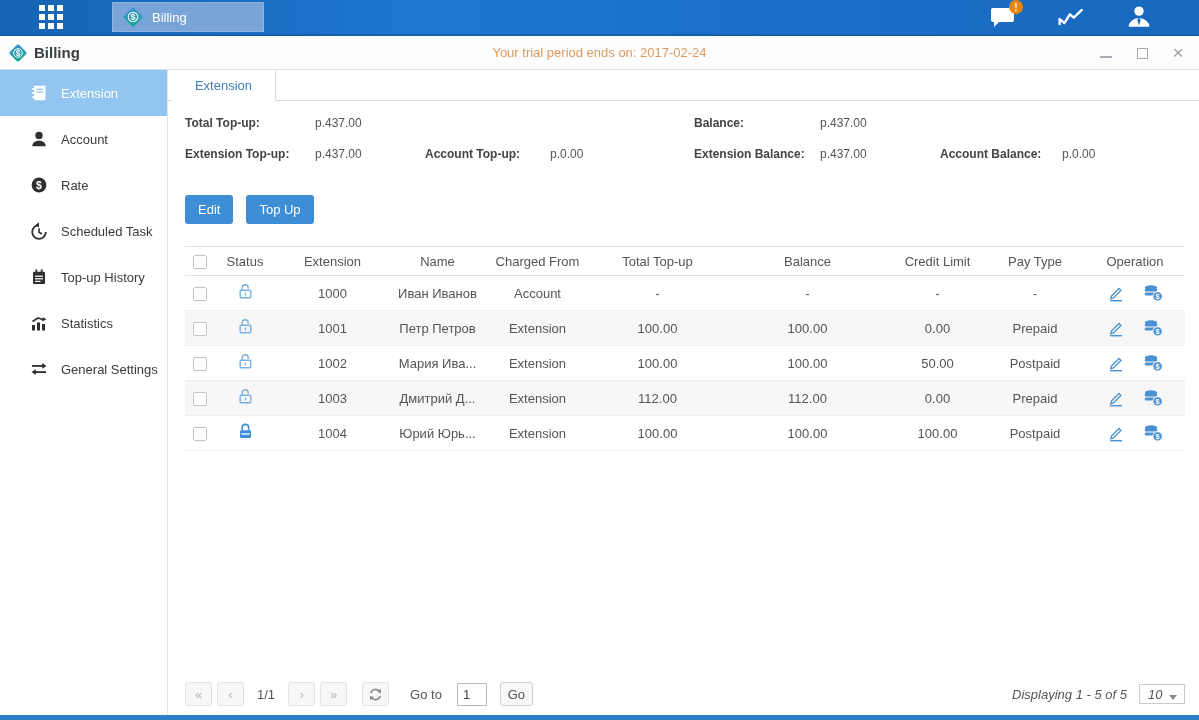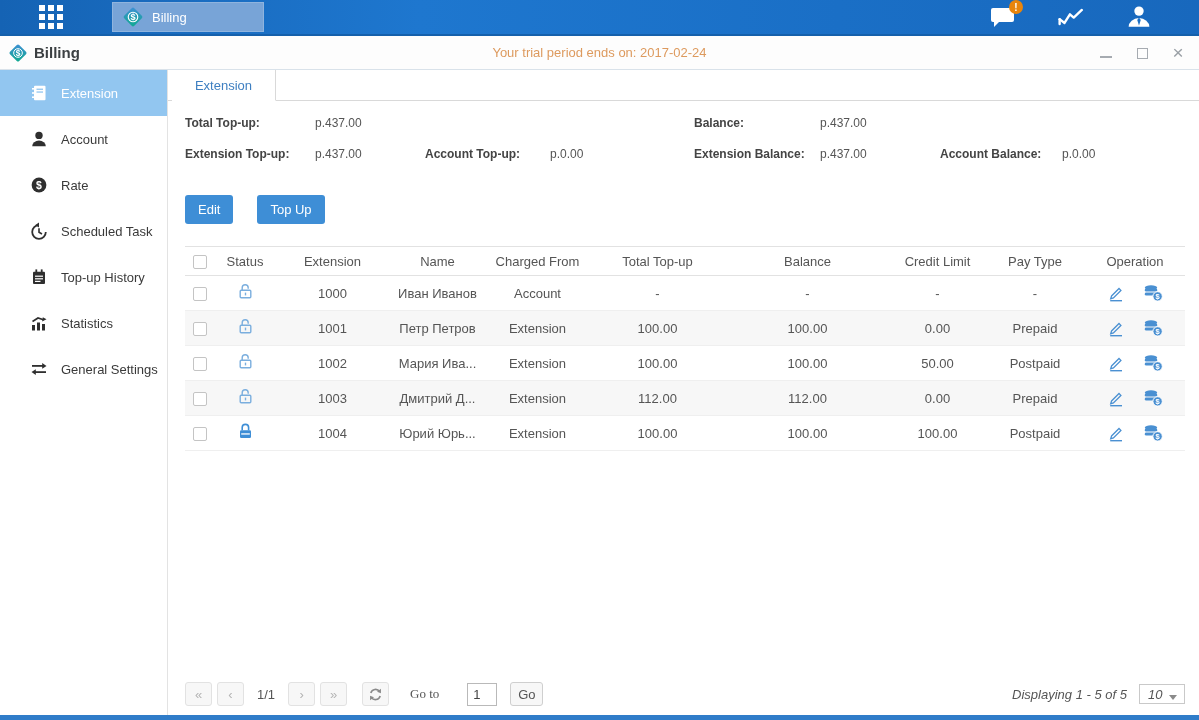--- a/index.html
+++ b/index.html
@@ -45,42 +45,42 @@
   
   .summary { display:flex; margin:15px 14px 0 17px; }
   .sum-col-left { width:509px; flex-shrink:0; }
   .sum-col-right { flex:1; }
   .sum-row { height:31px; display:flex; align-items:flex-start; font-size:12px; color:#555; }
   .sum-label { font-weight:bold; color:#444; }
   .w130 { width:130px; } .w110 { width:110px; } .w125 { width:125px; }
   .w126 { width:126px; } .w120a { width:120px; } .w122 { width:122px; }
 
   
-  .btn-row { margin:17px 0 0 17px; display:flex; gap:24px; }
+  .btn-row { margin:17px 0 0 17px; display:flex; gap:13px; }
   .btn { background:#3e8ed6; color:#fff; font-size:13px; border:none; border-radius:3px; padding:7px 13px; cursor:pointer; }
 
   
   .ext-table { margin:22px 14px 8px 17px; border-collapse:collapse; width:1000px; table-layout:fixed; font-size:13px; color:#555; }
   .ext-table th { font-weight:normal; color:#555; height:29px; border-top:1px solid #e2e2e2; border-bottom:1px solid #e2e2e2; text-align:center; }
   .ext-table td { height:35px; border-bottom:1px solid #efefef; text-align:center; overflow:hidden; white-space:nowrap; }
   .ext-table tr.alt td { background:#f7f7f7; }
   .cb { display:inline-block; width:14px; height:14px; border:1px solid #c4c4c4; border-radius:2px; background:#fff; cursor:pointer; vertical-align:middle; }
   .lock { display:inline-flex; }
   .lock svg { display:none; }
   .lock[data-status="unlocked"] svg.lock-open { display:inline; color:#7aaede; }
   .lock[data-status="locked"] svg.lock-closed { display:inline; color:#3e8ed6; }
   .op-cell span { display:inline-flex; margin:0 7px; cursor:pointer; color:#4a90d2; vertical-align:middle; }
 
   
   .footer { position:absolute; left:17px; right:14px; bottom:9px; display:flex; align-items:center; justify-content:space-between; font-size:13px; color:#555; }
   .pager { display:flex; align-items:center; gap:5px; }
   .pg-btn { width:27px; height:24px; background:#f7f7f7; border:1px solid #e2e2e2; border-radius:3px; color:#b4b4b4; font-size:13px; display:flex; align-items:center; justify-content:center; cursor:pointer; }
   .pg-indicator { margin:0 8px; color:#555; }
   .refresh-btn { margin-left:10px; }
-  .goto-label { margin-left:16px; margin-right:23px;font-family:Liberation Serif, serif; }
+  .goto-label { margin-left:16px; margin-right:10px; }
   .goto-input { width:30px; height:23px; border:1px solid #b9b9b9; font-size:13px; padding-left:5px; color:#444; font-family:inherit; }
   .go-btn { margin-left:8px; width:33px; height:24px; background:#f7f7f7; border:1px solid #cfcfcf; border-radius:3px; font-size:13px; color:#555; cursor:pointer; font-family:inherit; }
   .display-group { display:flex; align-items:center; gap:12px;font-style:italic; }
   .size-select { position:relative; width:46px; height:20px; border:1px solid #c9c9c9; background:#fff; display:flex; align-items:center; padding-left:8px; cursor:pointer; color:#555; }
   .caret { position:absolute; right:7px; top:10px; width:0; height:0; border-left:4px solid transparent; border-right:4px solid transparent; border-top:5px solid #8a8a8a; }
 
   .bottom-strip { position:absolute; left:0; right:0; bottom:0; height:5px; background:#2f7cc9; }
 </style>
 </head>
 <body>

